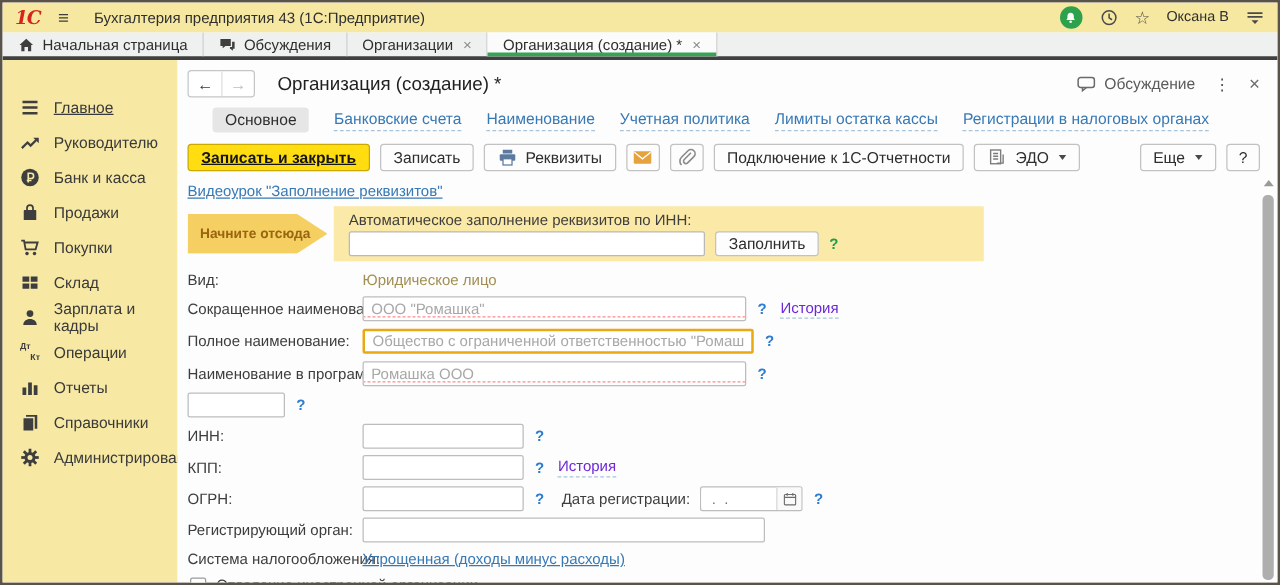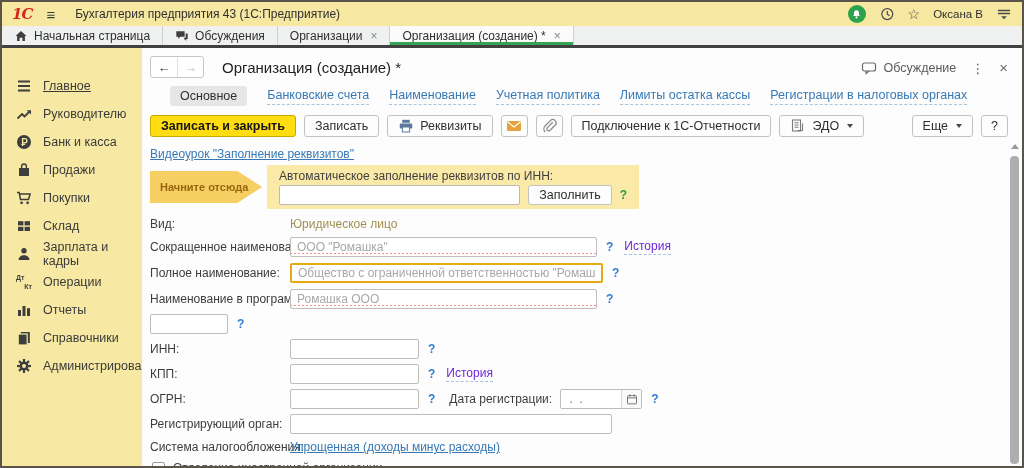--- a/index.html
+++ b/index.html
@@ -53,47 +53,47 @@
   .dtkt i:first-child{ top:0; left:0; }
   .dtkt i:last-child{ bottom:0; right:0; }
   
   .content{ flex:1; background:#fdfdfd; position:relative; padding:4px 14px 0 8px; min-width:0; }
   .page-head{ display:flex; align-items:center; height:26px; margin-top:2px; }
   .navbtns{ display:flex; border:1px solid #c6c6c6; border-radius:3px; overflow:hidden; background:#fff; }
   .navbtn{ width:26px; height:20px; display:flex; align-items:center; justify-content:center;
     font-size:13px; color:#3a3a3a; }
   .navbtn.disabled{ color:#bdbdbd; border-left:1px solid #e0e0e0; }
   .page-title{ font-size:15px; color:#1f1f1f; margin-left:18px; white-space:nowrap; }
-  .head-right{ margin-left:auto; display:flex; align-items:flex-end; gap:15px; color:#5b5b5b; }
+  .head-right{ margin-left:auto; display:flex; align-items:center; gap:15px; color:#5b5b5b; }
   .disc{ display:flex; align-items:center; gap:6px; font-size:12.5px; }
   .dots{ font-size:13px; color:#4f4f4f; }
   .xclose{ font-size:15px; color:#6d6d6d; }
   
   .nav-row{ display:flex; align-items:center; gap:20px; margin-top:5px; height:22px;margin-left:20px; }
   .pill{ background:#e6e6e6; border-radius:3px; padding:3px 10px; font-size:12.5px; color:#2e2e2e; }
   .navlink{ color:#3779b5; font-size:12.5px; border-bottom:1px dashed #a7c4dd; line-height:1.3; cursor:pointer; white-space:nowrap; }
   
   .toolbar{ display:flex; align-items:center; gap:8px; margin-top:7px; height:24px; }
   .btn{ background:#fdfdfd; border:1px solid #c2c2c2; border-radius:3px; height:22px;
     padding:0 10px; font-size:12.5px; color:#2e2e2e; display:inline-flex; align-items:center; gap:6px; cursor:pointer; white-space:nowrap; }
-  .btn.primary{ background:#fd1; background:#ffdd11; border-color:#c9a900; font-weight:bold; color:#151515; }
+  .btn.primary{ background:#fd1; background:#ffdd11; border-color:#c9a900; font-weight:bold; color:#151515;text-decoration:underline; }
   .btn.iconbtn{ width:27px; padding:0; justify-content:center; }
   .caret{ width:0; height:0; border-left:3.5px solid transparent; border-right:3.5px solid transparent;
     border-top:4px solid #4a4a4a; margin-left:2px; }
   .tb-gap{ margin-left:auto; display:flex; gap:8px; }
   .bico{ width:16px; height:16px; display:inline-flex; }
   
   .video-row{ margin-top:6px; height:15px; }
   .link{ color:#3779b5; font-size:12px; text-decoration:underline; cursor:pointer; }
   
   .hint-row{ display:flex; align-items:center; margin-top:6px; height:44px; }
   .callout{ width:112px; height:32px; background:#f6cf63; display:flex; align-items:center;
     padding-left:10px; font-size:11px; font-weight:bold; color:#99660e;
     clip-path:polygon(0 0,78% 0,100% 50%,78% 100%,0 100%); flex:0 0 112px; }
-  .hint-panel{ margin-left:5px; background:#fbe9a7; width:372px; height:44px; padding:4px 12px 6px 12px; }
+  .hint-panel{ margin-left:5px; background:#fbe9a7; width:520px; height:44px; padding:4px 12px 6px 12px; }
   .hint-label{ font-size:12px; color:#3f3f3f; }
   .hint-line{ display:flex; align-items:center; gap:8px; margin-top:2px; }
   .hint-input{ width:285px; height:20px; border:1px solid #b9b9b9; border-radius:2px;
     font-size:12px; padding:0 6px; font-family:"Liberation Sans",sans-serif; }
   .hint-btn{ height:20px; }
   .qgreen{ color:#1f9e4d; font-weight:bold; font-size:12px; }
   
   .form{ margin-top:7px; }
   .frow{ display:flex; align-items:center; height:20px; margin-bottom:5px; }
   .flabel{ width:140px; flex:0 0 140px; font-size:12px; color:#3d3d3d; white-space:nowrap; }

